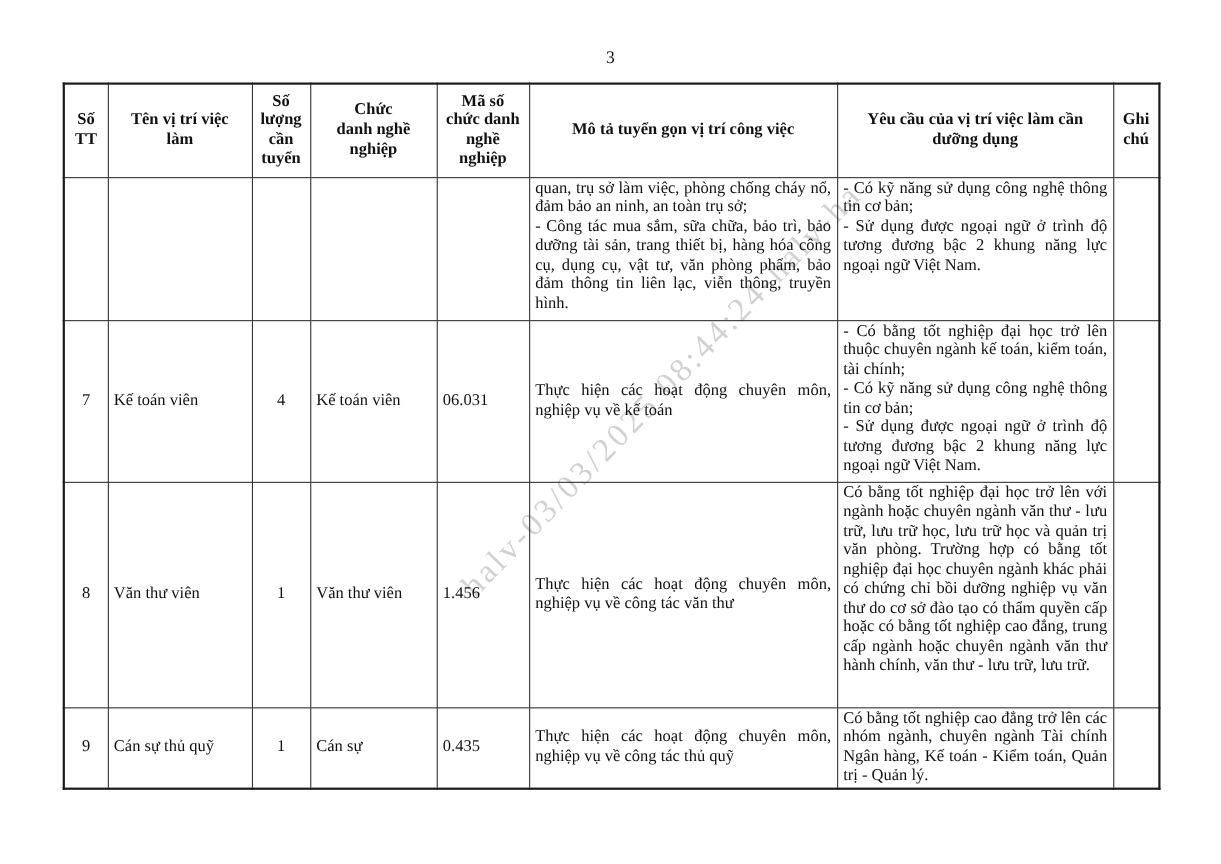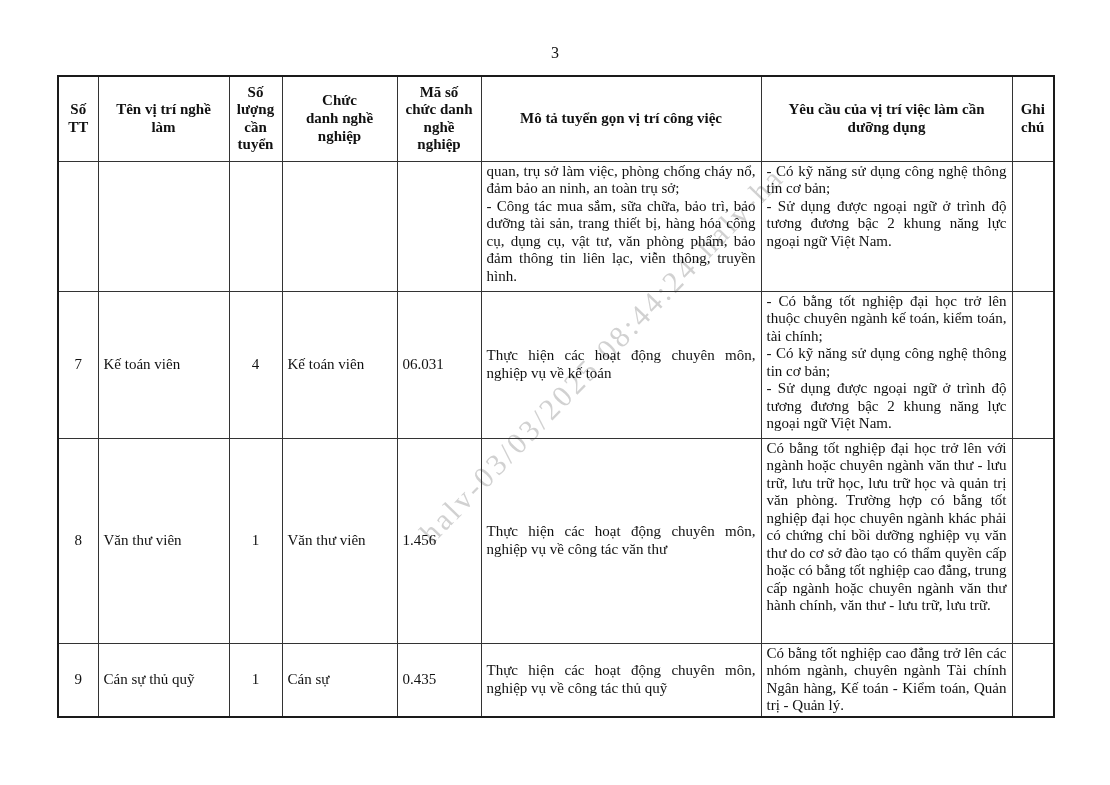--- a/index.html
+++ b/index.html
@@ -104,21 +104,21 @@
         <col style="width:84px">
         <col style="width:280px">
         <col style="width:251px">
         <col style="width:42px">
       </colgroup>
 
       <tbody>
           <tr style="height:85px">
         <th class="hdr">Số
 TT</th>
-        <th class="hdr">Tên vị trí nghề
+        <th class="hdr">Tên vị trí việc
 làm</th>
         <th class="hdr">Số
 lượng
 cần
 tuyển</th>
         <th class="hdr">Chức
 danh nghề
 nghiệp</th>
         <th class="hdr">Mã số
 chức danh

